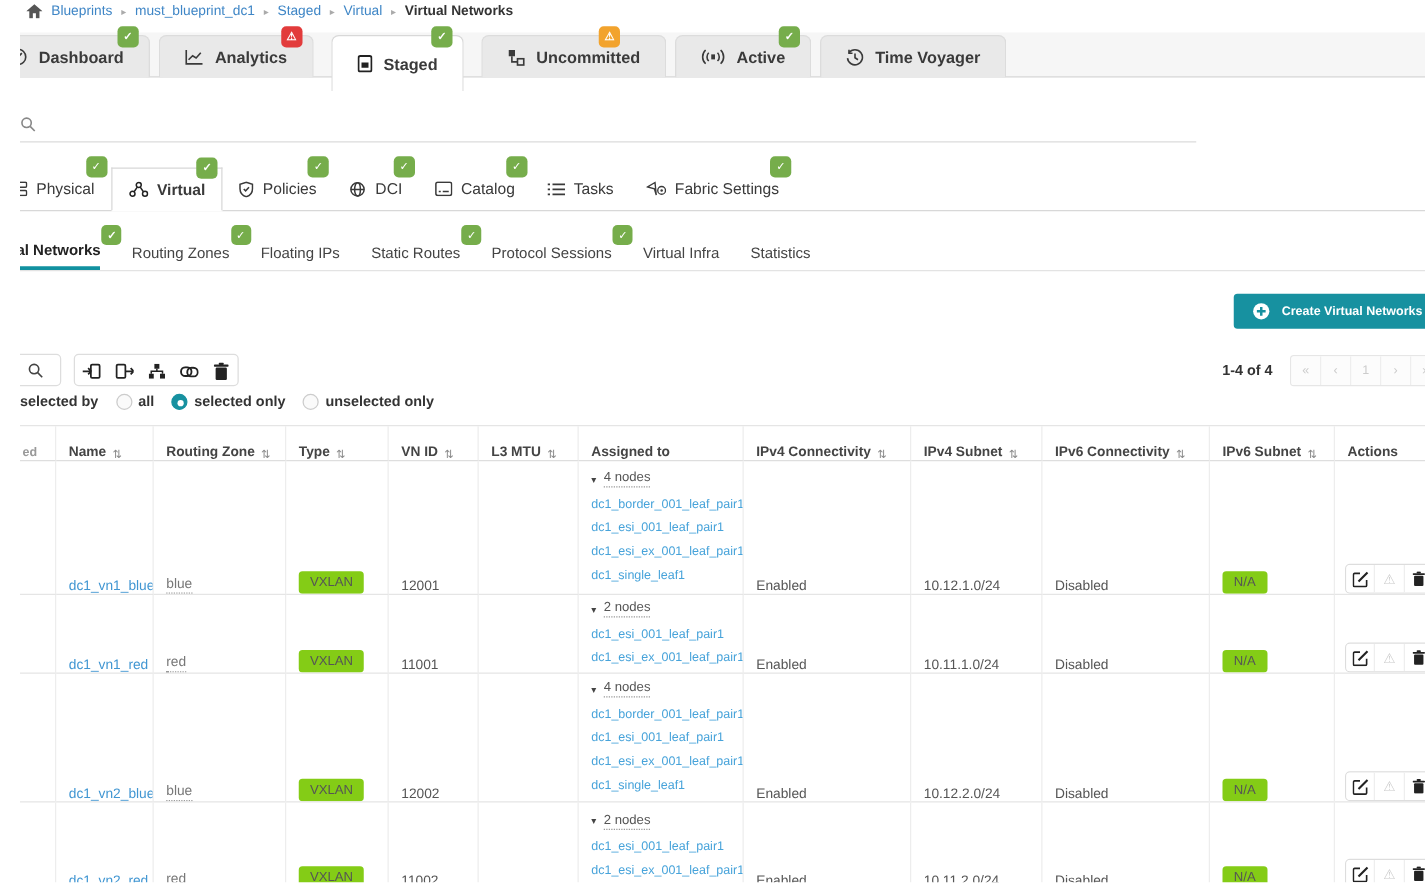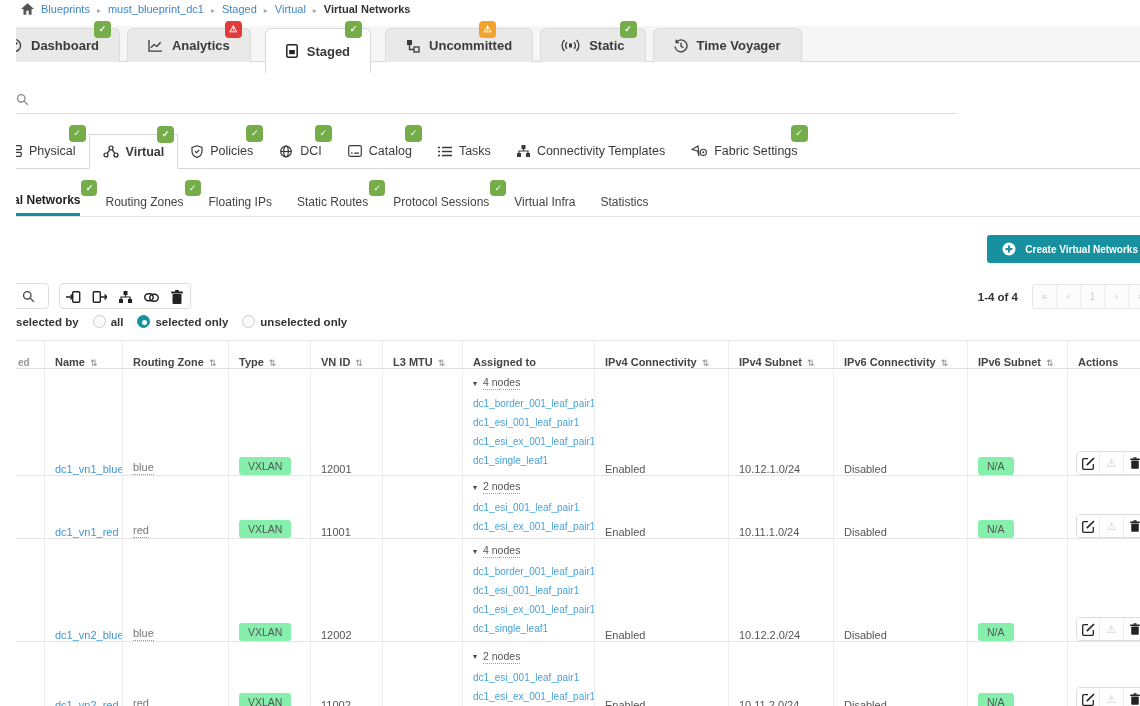--- a/index.html
+++ b/index.html
@@ -78,21 +78,21 @@
   .trow{display:grid;grid-template-columns:29px 78px 106px 82px 72px 80px 132px 134px 105px 134px 100px 88px}
   .th,.td{box-sizing:border-box;border-right:1px solid #ededed;border-bottom:1px solid #e5e5e5;display:flex;align-items:flex-end;
           padding:0 8px 0 10px;overflow:hidden;color:#555}
   .th{height:28px;font-weight:700;color:#444;border-bottom:1px solid #dedede}
   .sort{margin-left:5px;color:#888;font-size:9px;font-weight:400}
   .selhdr{color:#999;font-size:10px;padding-left:2px}
   .r1{height:107px}.r2{height:63px}.r3{height:103px}.r4{height:70px}
   .link{color:#4196d2;cursor:pointer}
   .rz{color:#777}
   .dotted{border-bottom:1px dotted #999;padding-bottom:1px;cursor:pointer}
-  .gbadge{background:#86efac;border-radius:3px;padding:3px 9px;font-size:10.5px;color:#555}
+  .gbadge{background:#84cc16;border-radius:3px;padding:3px 9px;font-size:10.5px;color:#555}
   .assigned{flex-direction:column;align-items:flex-start;justify-content:center;padding-top:4px;padding-bottom:6px}
   .nodes-head{font-size:10.5px;color:#555;display:flex;align-items:center;gap:6px;cursor:pointer}
   .caret{font-size:8px;color:#444}
   .nodelink{color:#47a3da;font-size:10px;margin-top:8px;cursor:pointer;white-space:nowrap}
   .td-actions{padding-left:8px}
   .acts{display:flex;border:1px solid #ddd;border-radius:4px;overflow:hidden;background:#fff}
   .act{width:24px;height:22px;display:flex;align-items:center;justify-content:center;border-left:1px solid #eee;cursor:pointer;background:#fff}
   .act:first-child{border-left:none}
   .act.warn{color:#ccc;font-size:11px;cursor:default}
 </style>
@@ -164,21 +164,21 @@
       <div class="tab1">
         <span>
           <svg width="19" height="13" viewBox="0 0 19 13" fill="none" stroke="#3a3a3a" stroke-width="1.3">
               <path d="M3.5 1 A7.5 7.5 0 0 0 3.5 12"></path>
               <path d="M6 3.2 A4.6 4.6 0 0 0 6 9.8"></path>
               <path d="M15.5 1 A7.5 7.5 0 0 1 15.5 12"></path>
               <path d="M13 3.2 A4.6 4.6 0 0 1 13 9.8"></path>
               <rect x="8" y="4.5" width="3" height="4" fill="#3a3a3a" stroke="none"></rect>
             </svg>
         </span>
-        <span>Static</span>
+        <span>Active</span>
         <span class="badge check">✓</span>
       </div>
       <div class="tab1">
         <span>
           <svg width="14" height="14" viewBox="0 0 14 14" fill="none" stroke="#3a3a3a" stroke-width="1.3">
               <path d="M2.2 3.2 A6 6 0 1 1 1 7.5"></path>
               <path d="M2.2 0.8 V3.6 H5"></path>
               <path d="M7 3.8 V7.2 L9.4 8.8"></path>
             </svg>
         </span>
@@ -253,31 +253,20 @@
         <span>Catalog</span>
         <span class="badge check">✓</span>
       </div>
       <div class="tab2">
         <span>
           <svg width="14" height="11" viewBox="0 0 14 11" fill="none" stroke="#3a3a3a" stroke-width="1.4">
               <path d="M0 1.5 H2 M4 1.5 H14 M0 5.5 H2 M4 5.5 H14 M0 9.5 H2 M4 9.5 H14"></path>
             </svg>
         </span>
         <span>Tasks</span>
-      </div>
-      <div class="tab2">
-        <span>
-          <svg width="13" height="12" viewBox="0 0 13 12">
-              <rect x="4.5" y="0" width="4" height="4" fill="#3a3a3a"></rect>
-              <rect x="0" y="8" width="4" height="4" fill="#3a3a3a"></rect>
-              <rect x="9" y="8" width="4" height="4" fill="#3a3a3a"></rect>
-              <path d="M6.5 4 V6 M2 8 V6 H11 V8" stroke="#3a3a3a" fill="none" stroke-width="1.2"></path>
-            </svg>
-        </span>
-        <span>Connectivity Templates</span>
       </div>
       <div class="tab2">
         <span>
           <svg width="16" height="12" viewBox="0 0 16 12" fill="none" stroke="#3a3a3a" stroke-width="1.1">
               <path d="M7 1 L1 4.5 L6.5 6 L8 11 Z"></path>
               <circle cx="12.3" cy="7.3" r="3.1"></circle>
               <circle cx="12.3" cy="7.3" r="1" fill="#3a3a3a" stroke="none"></circle>
             </svg>
         </span>
         <span>Fabric Settings</span>

